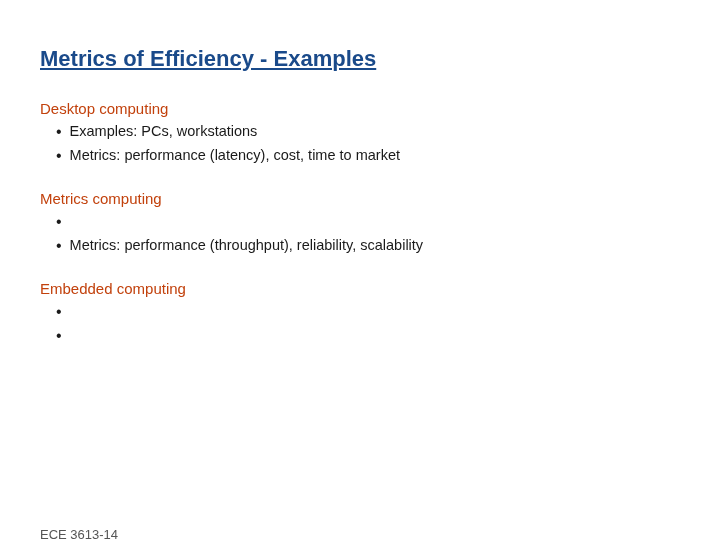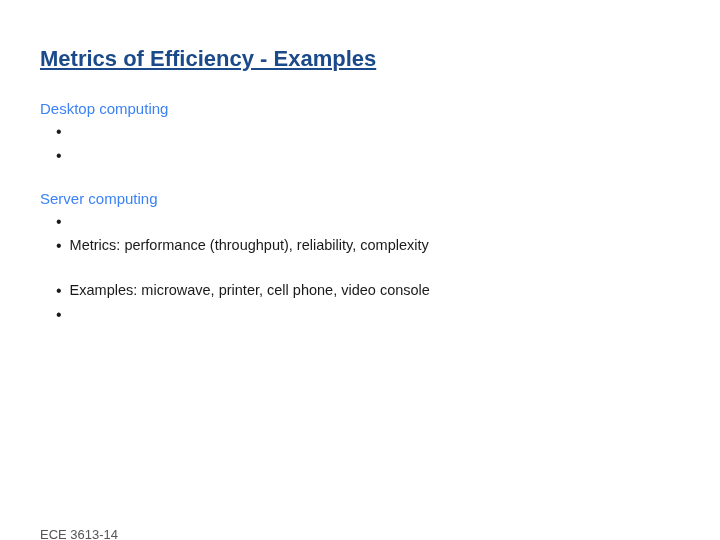--- a/index.html
+++ b/index.html
@@ -35,21 +35,21 @@
       margin-bottom: 28px;
       margin-top: 8px;
     }
 
     .section {
       margin-bottom: 22px;
     }
 
     .section-heading {
       font-size: 15px;
-      color: #3b82f6;
+      color: #c2410c;
       font-weight: normal;
       margin-bottom: 4px;
     }
 
     .bullet-list {
       list-style: none;
       padding-left: 16px;
     }
 
     .bullet-list li {
@@ -88,43 +88,45 @@
 <div class="slide-container">
 
   <div class="title">Metrics of Efficiency - Examples</div>
 
   <div id="sections-container">
       <div class="section">
         <div class="section-heading">Desktop computing</div>
         <ul class="bullet-list">
           <li>
             <span class="bullet">•</span>
+            <span class="text">Examples: PCs, workstations</span>
           </li>
           <li>
             <span class="bullet">•</span>
+            <span class="text">Metrics: performance (latency), cost, time to market</span>
           </li>
         </ul>
       </div>
       <div class="section">
-        <div class="section-heading">Server computing</div>
+        <div class="section-heading">Metrics computing</div>
         <ul class="bullet-list">
           <li>
             <span class="bullet">•</span>
           </li>
           <li>
             <span class="bullet">•</span>
-            <span class="text">Metrics: performance (throughput), reliability, complexity</span>
+            <span class="text">Metrics: performance (throughput), reliability, scalability</span>
           </li>
         </ul>
       </div>
       <div class="section">
+        <div class="section-heading">Embedded computing</div>
         <ul class="bullet-list">
           <li>
             <span class="bullet">•</span>
-            <span class="text">Examples: microwave, printer, cell phone, video console</span>
           </li>
           <li>
             <span class="bullet">•</span>
           </li>
         </ul>
       </div>
     </div>
 
   <div class="footer">
     <span>ECE 361</span>

